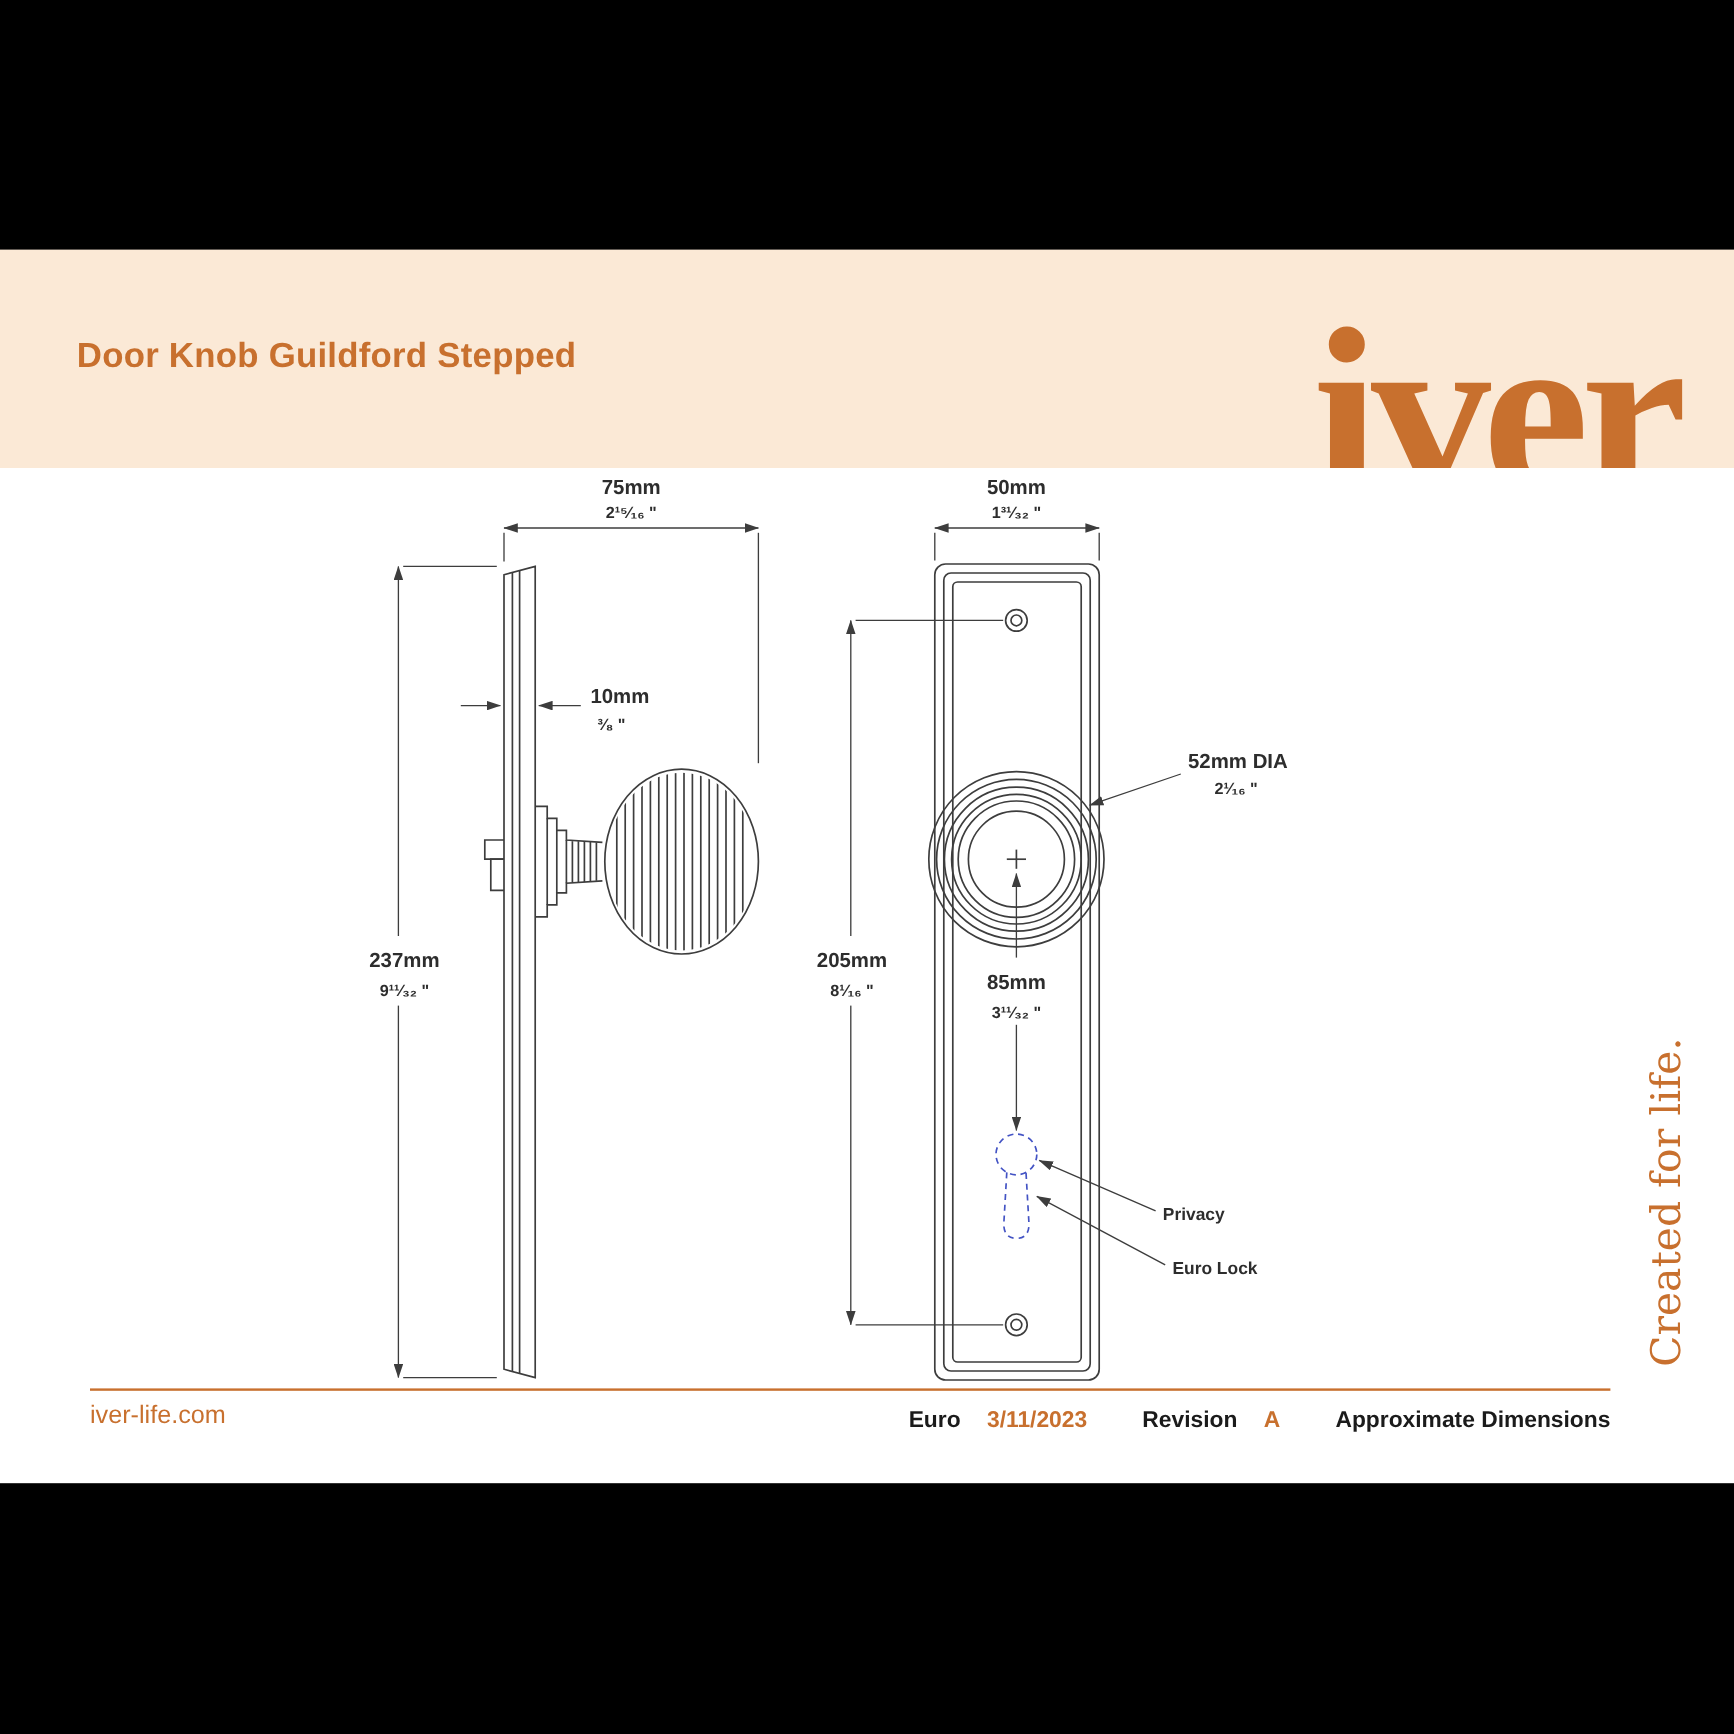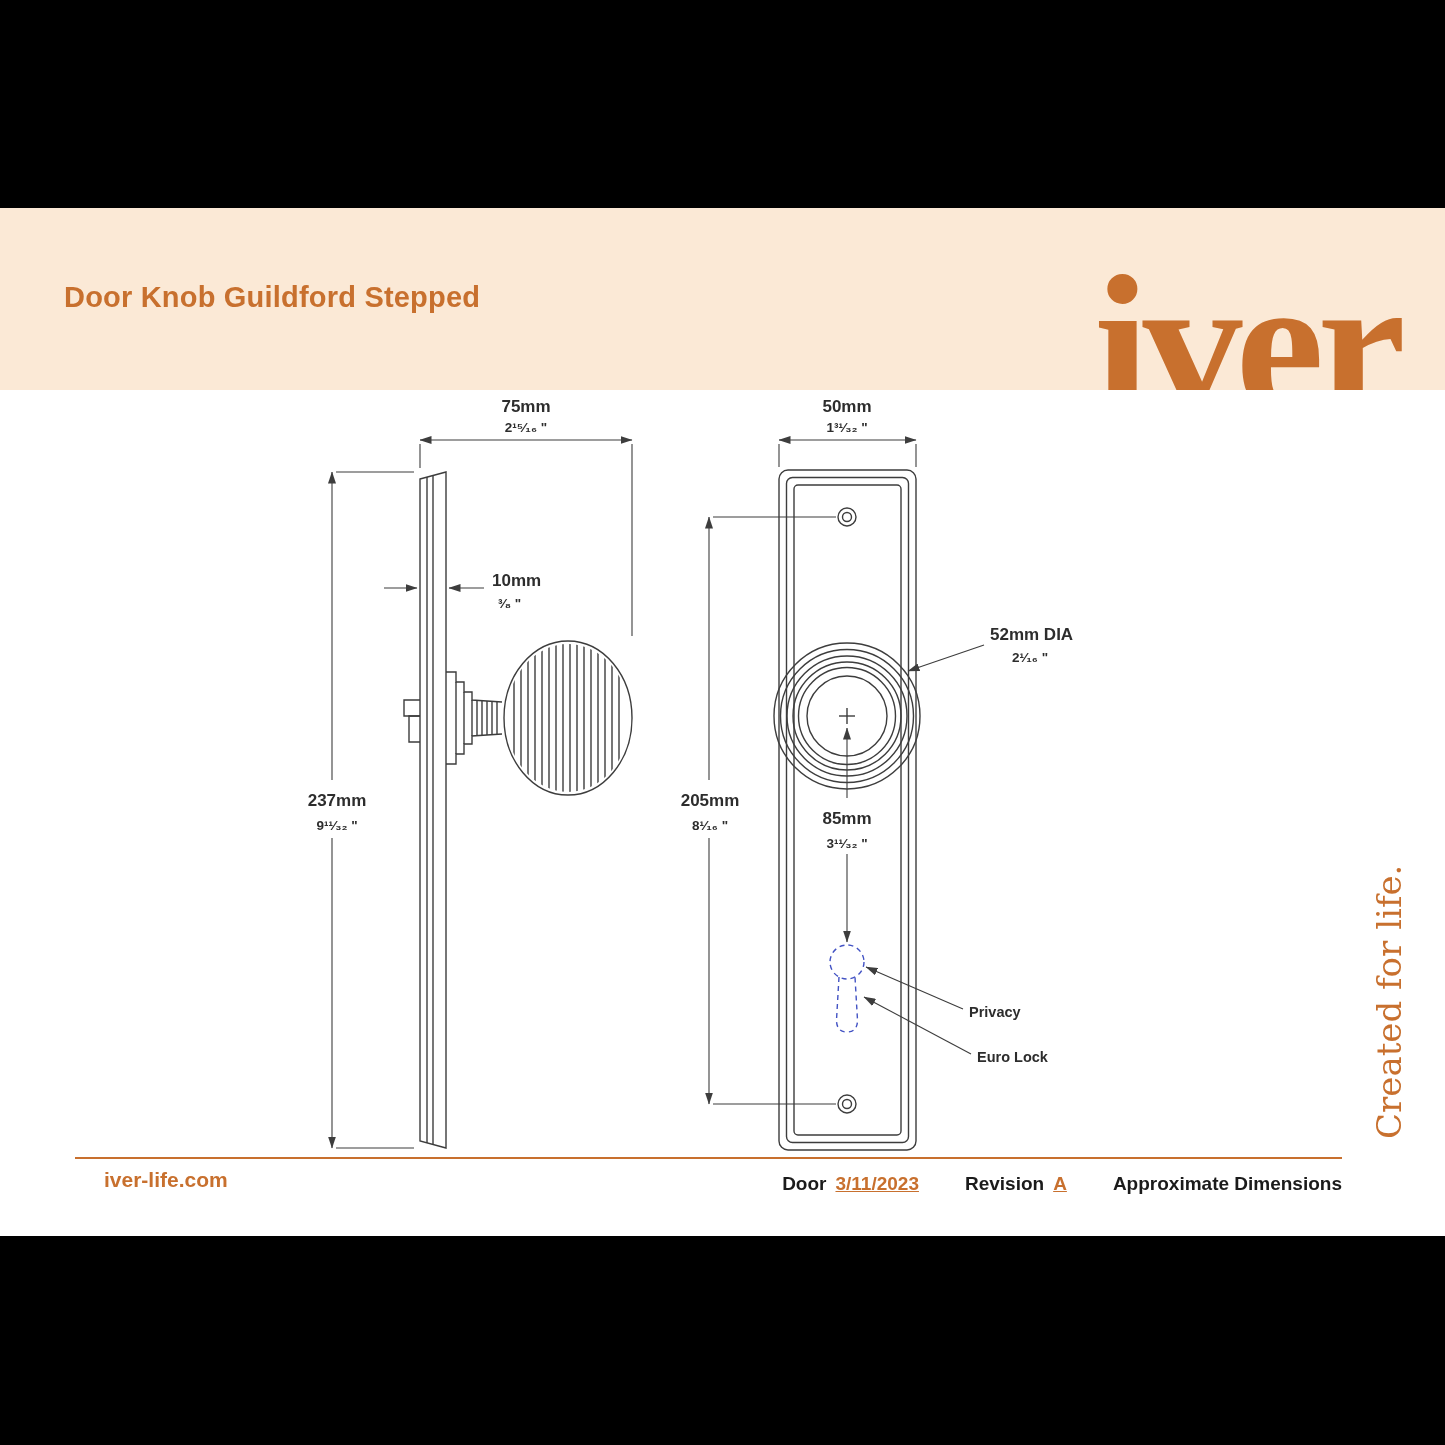--- a/index.html
+++ b/index.html
@@ -33,23 +33,23 @@
   .dim-in{font:700 13.5px "Liberation Sans",sans-serif;fill:var(--ink,#2d2d2d);}
   .callout{font:700 14.5px "Liberation Sans",sans-serif;fill:var(--ink,#2d2d2d);}
 
   
   .tagline{position:absolute;right:36px;top:462px;height:300px;writing-mode:vertical-rl;
            transform:rotate(180deg);font-family:"DejaVu Serif",serif;font-size:34px;
            color:var(--accent,#c8702e);white-space:nowrap;}
 
   
   .rule{position:absolute;left:75px;top:767px;width:1267px;height:2px;background:var(--accent,#c8702e);}
-  .website{position:absolute;left:75px;top:778px;font-size:21px;font-weight:700;color:var(--accent,#c8702e);cursor:pointer;margin-left:29px;}
+  .website{position:absolute;left:75px;top:778px;font-size:21px;font-weight:400;color:var(--accent,#c8702e);cursor:pointer;}
   .meta{position:absolute;right:103px;top:783px;display:flex;gap:46px;align-items:baseline;font-size:19px;font-weight:700;color:#1b1b1b;}
-  .meta .v{color:var(--accent,#c8702e);margin-left:9px;text-decoration:underline;}
+  .meta .v{color:var(--accent,#c8702e);margin-left:22px;}
 </style>
 </head>
 <body>
 
 <div class="canvas">
 
   <header class="band">
     <h1 class="title">Door Knob Guildford Stepped</h1>
     <div class="logo">iver</div>
   </header>
@@ -211,21 +211,21 @@
         </g>
       </g>
     </svg>
 
     <div class="tagline">Created for life.</div>
 
     <div class="rule"></div>
     <div class="website">iver-life.com</div>
     <div class="meta">
       <div>
-        <span>Door</span><span class="v">3/11/2023</span>
+        <span>Euro</span><span class="v">3/11/2023</span>
       </div>
       <div>
         <span>Revision</span><span class="v">A</span>
       </div>
       <div>Approximate Dimensions</div>
     </div>
   </div>
 </div>
 
 </body></html>

